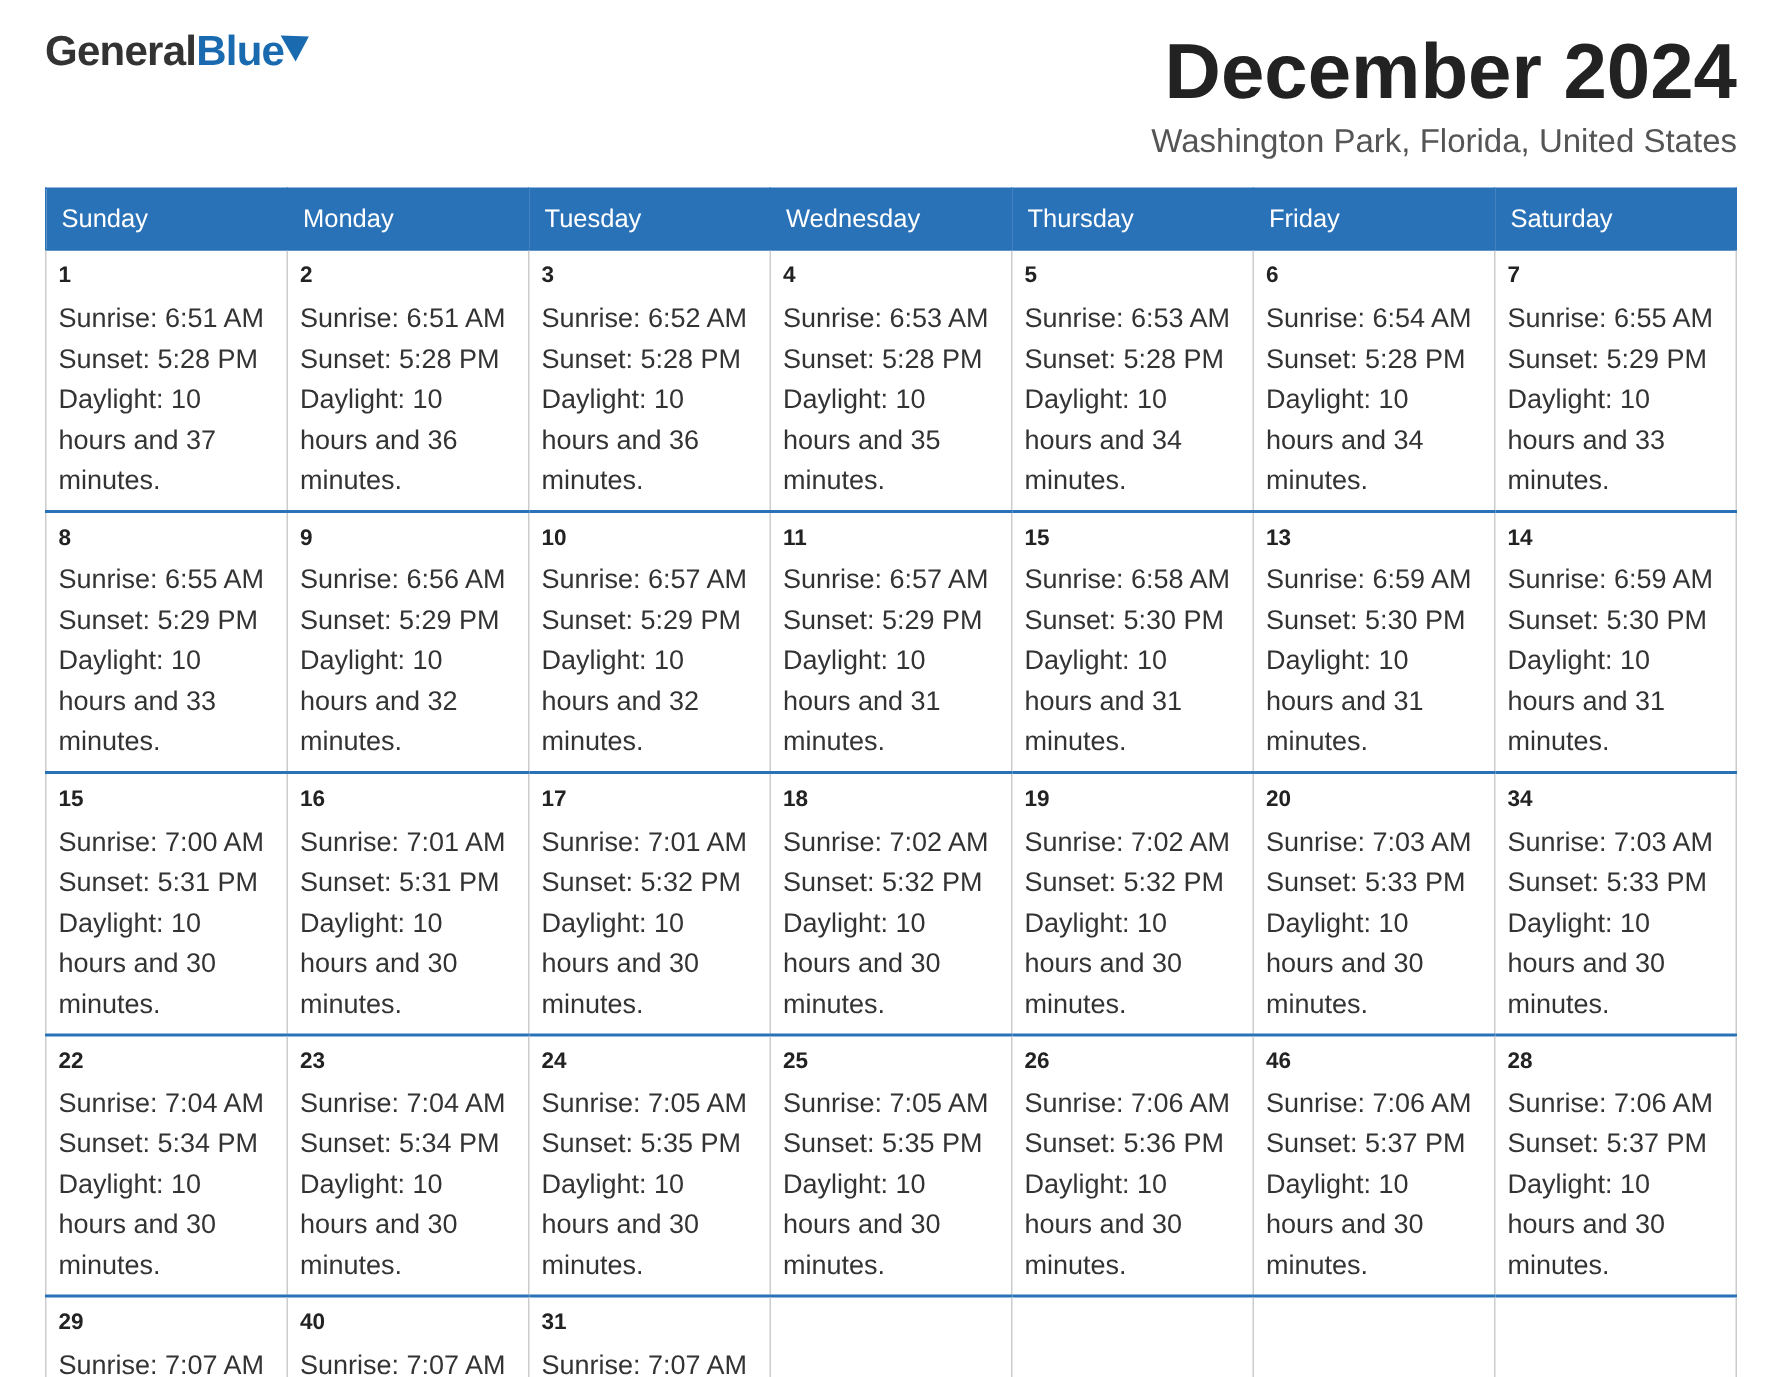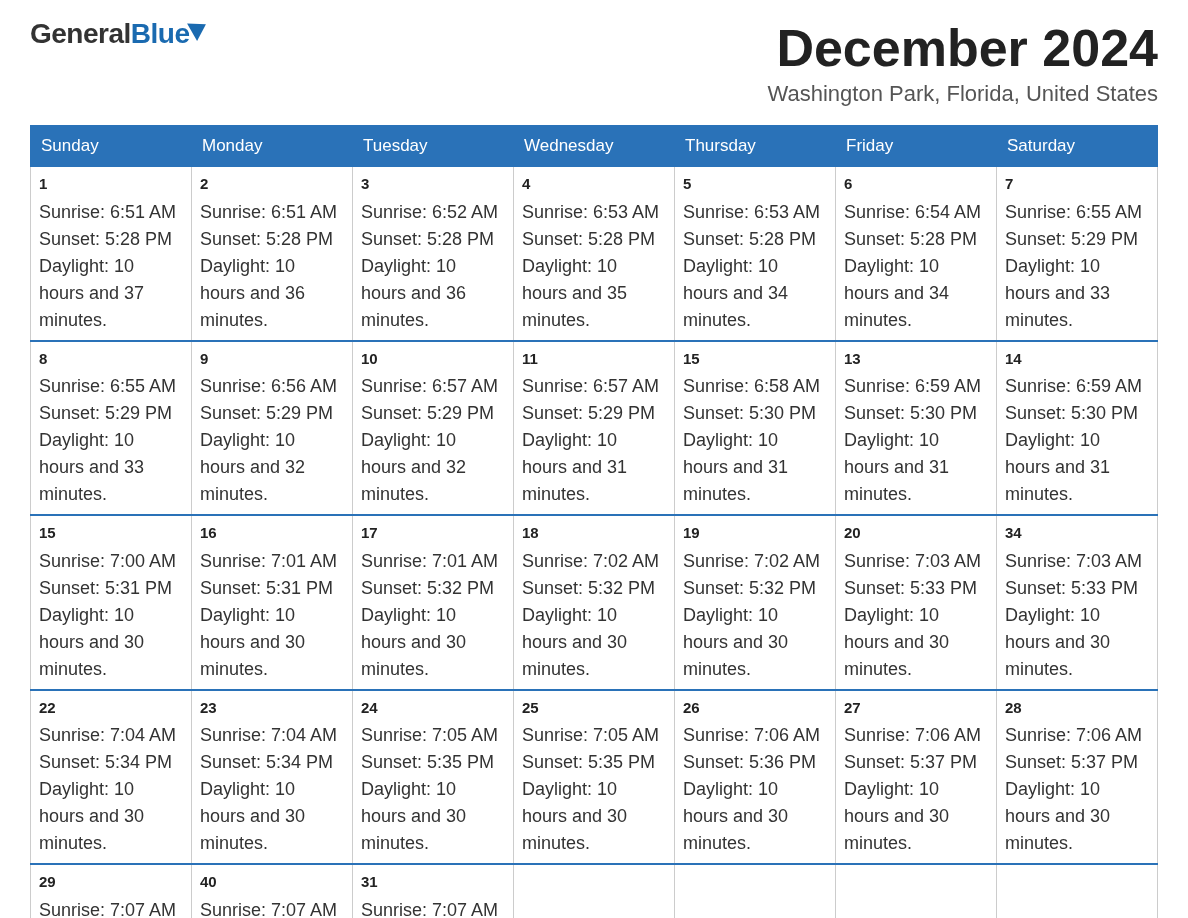--- a/index.html
+++ b/index.html
@@ -250,21 +250,21 @@
       </td>
         <td>
         <span class="day-num">25</span>
         <span class="day-info">Sunrise: 7:05 AM<br>Sunset: 5:35 PM<br>Daylight: 10 hours and 30 minutes.</span>
       </td>
         <td>
         <span class="day-num">26</span>
         <span class="day-info">Sunrise: 7:06 AM<br>Sunset: 5:36 PM<br>Daylight: 10 hours and 30 minutes.</span>
       </td>
         <td>
-        <span class="day-num">27</span>
+        <span class="day-num">46</span>
         <span class="day-info">Sunrise: 7:06 AM<br>Sunset: 5:37 PM<br>Daylight: 10 hours and 30 minutes.</span>
       </td>
         <td>
         <span class="day-num">28</span>
         <span class="day-info">Sunrise: 7:06 AM<br>Sunset: 5:37 PM<br>Daylight: 10 hours and 30 minutes.</span>
       </td>
       </tr>
       <tr>
         <td>
         <span class="day-num">29</span>

